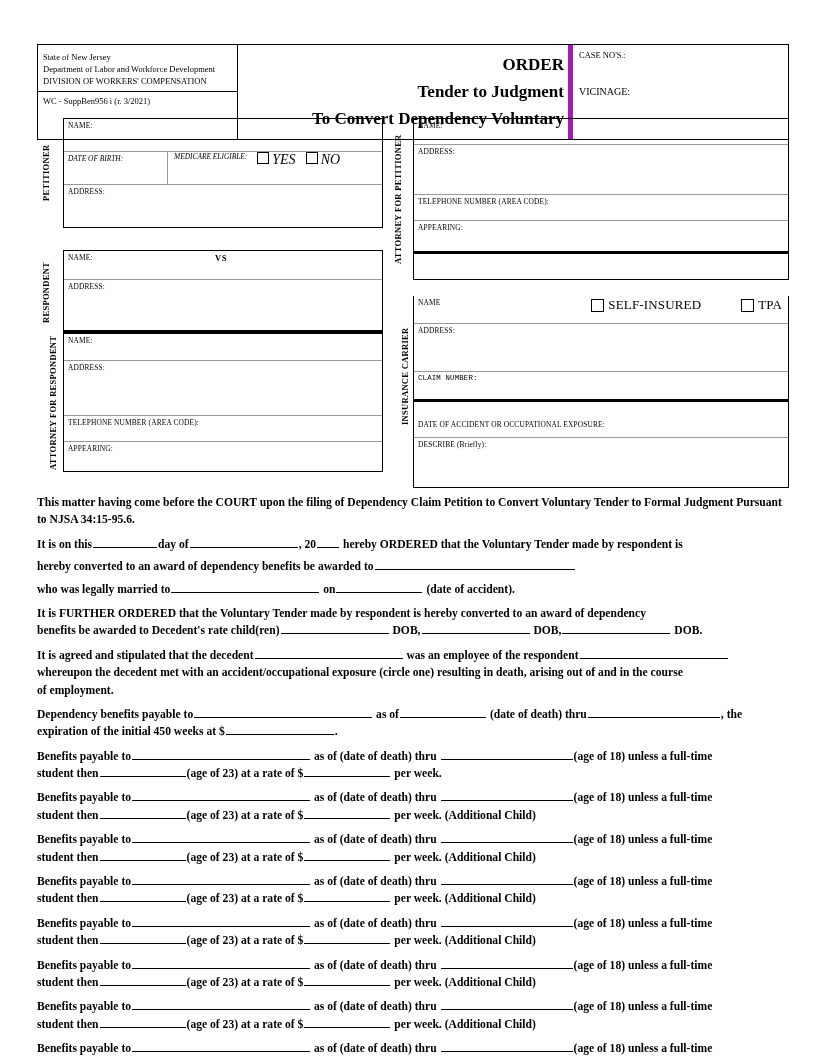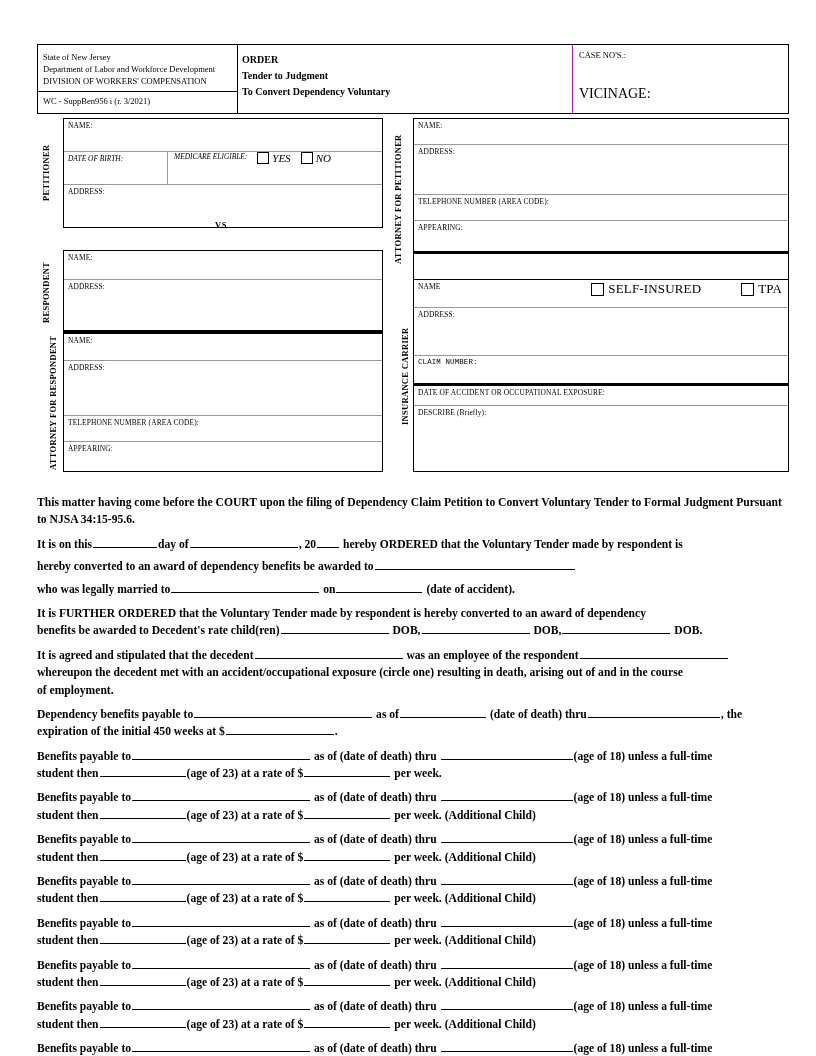--- a/index.html
+++ b/index.html
@@ -50,43 +50,43 @@
     box-sizing: border-box;
   }
   .hdr-formno {
     padding: 4px 5px 4px 5px;
     font-size: 8.5px;
     min-height: 21px;
     box-sizing: border-box;
   }
   .hdr-center {
     flex: 1;
-    border-right: 1px solid #a21caf;
-    text-align: left;
+    border-right: 5px solid #a21caf;
+    text-align: right;
     font-weight: bold;
-    font-size: 10px;
+    font-size: 17px;
     line-height: 1.58;
     padding: 7px 4px 6px 4px;
     box-sizing: border-box;
   }
   .hdr-right {
     width: 215px;
     box-sizing: border-box;
     display: flex;
     flex-direction: column;
   }
   .hdr-case {
     padding: 5px 6px;
     font-size: 8.5px;
     height: 38px;
     box-sizing: border-box;
   }
   .hdr-vicinage {
     padding: 3px 6px;
-    font-size: 14px;
+    font-size: 10px;
     flex: 1;
     box-sizing: border-box;
   }
 
   
   .formarea {
     position: absolute;
     left: 37px;
     top: 116px;
     width: 752px;
@@ -145,21 +145,21 @@
   }
   .chk {
     display: inline-block;
     width: 10px;
     height: 10px;
     border: 1.3px solid #000;
     margin: 0 3px 0 10px;
     vertical-align: middle;
   }
   .chk-label {
-    font-size: 11px;
+    font-size: 14px;
     vertical-align: middle;
   }
 
   .vs {
     position: absolute;
     font-size: 8.5px;
     font-weight: bold;
     letter-spacing: 0.5px;
   }
 
@@ -258,21 +258,21 @@
             <span class="chk"></span>
             <span class="chk-label">NO</span>
           </div>
         </div>
       </div>
       <div class="cell" style="height:44px;">
         <span>ADDRESS:</span>
       </div>
     </div>
 
-    <div class="vs" style="left:178px; top:104px;font-family:Liberation Serif, serif;">VS</div>
+    <div class="vs" style="left:178px; top:137px;font-family:Liberation Serif, serif;">VS</div>
 
     <div class="vlabel" style="left:0px; top:134px; width:20px; height:84px;">RESPONDENT</div>
 
     <div class="box" style="left:26px; top:134px; width:320px; height:84px;">
       <div class="cell" style="height:29px;">
         <span>NAME:</span>
       </div>
       <div class="cell thickbot" style="height:53px;">
         <span>ADDRESS:</span>
       </div>
@@ -311,38 +311,38 @@
       </div>
       <div class="cell thickbot" style="height:33px;">
         <span>APPEARING:</span>
       </div>
     </div>
 
     <div class="vlabel" style="left:352px; top:164px; width:34px; height:192px;">
       <span>INSURANCE CARRIER</span>
     </div>
 
-    <div class="box" style="left:376px; top:164px; width:376px; height:192px; border-top:none;">
+    <div class="box" style="left:376px; top:180px; width:376px; height:192px; border-top:none;">
       <div class="cell" style="height:28px;">
         <span>NAME</span>
         <span class="si-row">
           <span class="si-box"></span>
           <span>SELF-INSURED</span>
           <span class="si-gap"></span>
           <span class="si-box"></span>
           <span>TPA</span>
         </span>
       </div>
       <div class="cell" style="height:48px;">
         <span>ADDRESS:</span>
       </div>
       <div class="cell thickbot" style="height:30px;font-family:Liberation Mono, monospace;">
         <span>CLAIM NUMBER:</span>
       </div>
-      <div class="cell" style="height:20px;">
+      <div class="cell" style="height:20px;margin-top:16px;">
         <span>DATE OF ACCIDENT OR OCCUPATIONAL EXPOSURE:</span>
       </div>
       <div class="cell" style="height:63px;">
         <span>DESCRIBE (Briefly):</span>
       </div>
     </div>
 
   </div>
 
   <div class="body-text">

